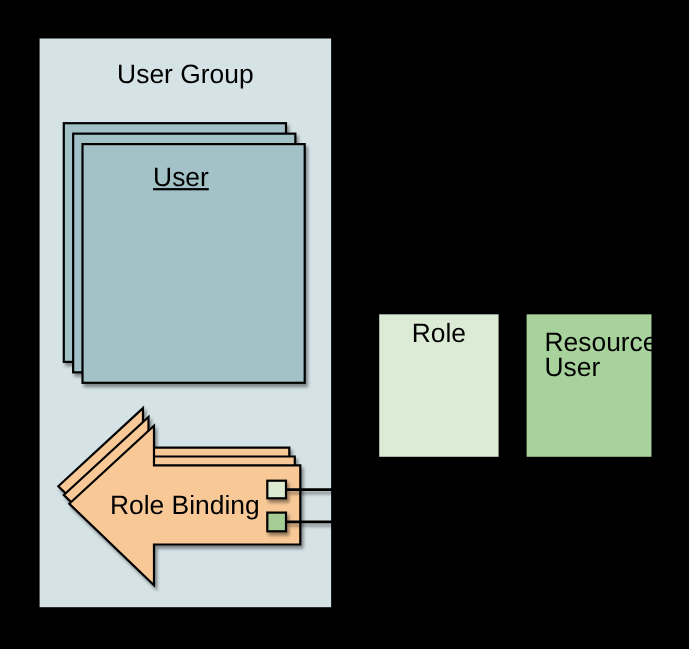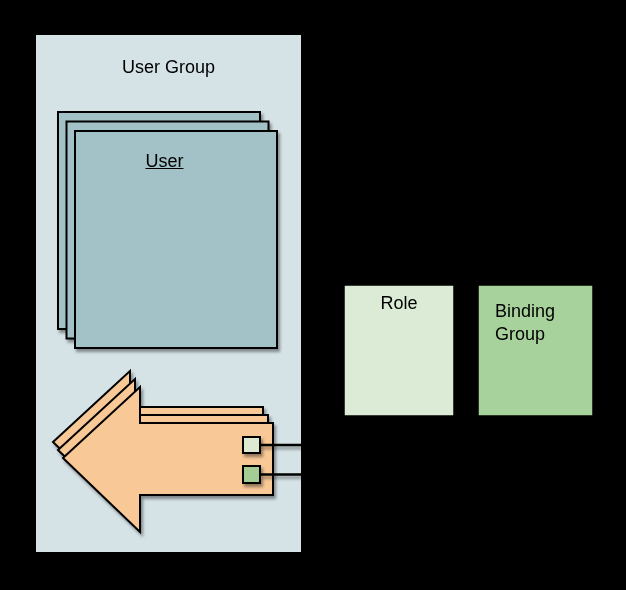--- a/index.html
+++ b/index.html
@@ -16,21 +16,21 @@
     font-family: "Liberation Sans", sans-serif;
   }
   #diagram-svg {
     position: absolute;
     left: 0;
     top: 0;
   }
   .label {
     position: absolute;
     color: #000;
-    font-size: 18px;
+    font-size: 24px;
     line-height: 23px;
     white-space: pre-wrap;
   }
   .center { text-align: center; }
 </style>
 </head>
 <body>
 
 <div id="canvas">
 
@@ -65,18 +65,19 @@
 
     <rect x="344" y="285" width="110" height="131" stroke="#000" stroke-width="1.5" filter="url(#shadow)" fill="#dcebd6"></rect>
 
     <rect x="478" y="285" width="115" height="131" stroke="#000" stroke-width="1.5" filter="url(#shadow)" fill="#a8d29b"></rect>
   </svg>
 
   <div class="label center" style="left:36px; top:56px; width:265px;">User Group</div>
 
   <div class="label center" style="left:58px; top:150px; width:213px;text-decoration:underline;">User</div>
 
+  <div class="label center" style="left:63px; top:448px; width:210px;">Role Binding</div>
 
   <div class="label center" style="left:344px; top:292px; width:110px;">Role</div>
 
-  <div class="label" style="left:495px; top:300px; width:85px;">Binding Group</div>
+  <div class="label" style="left:495px; top:300px; width:85px;">Resource User</div>
 
 </div>
 
 </body></html>

